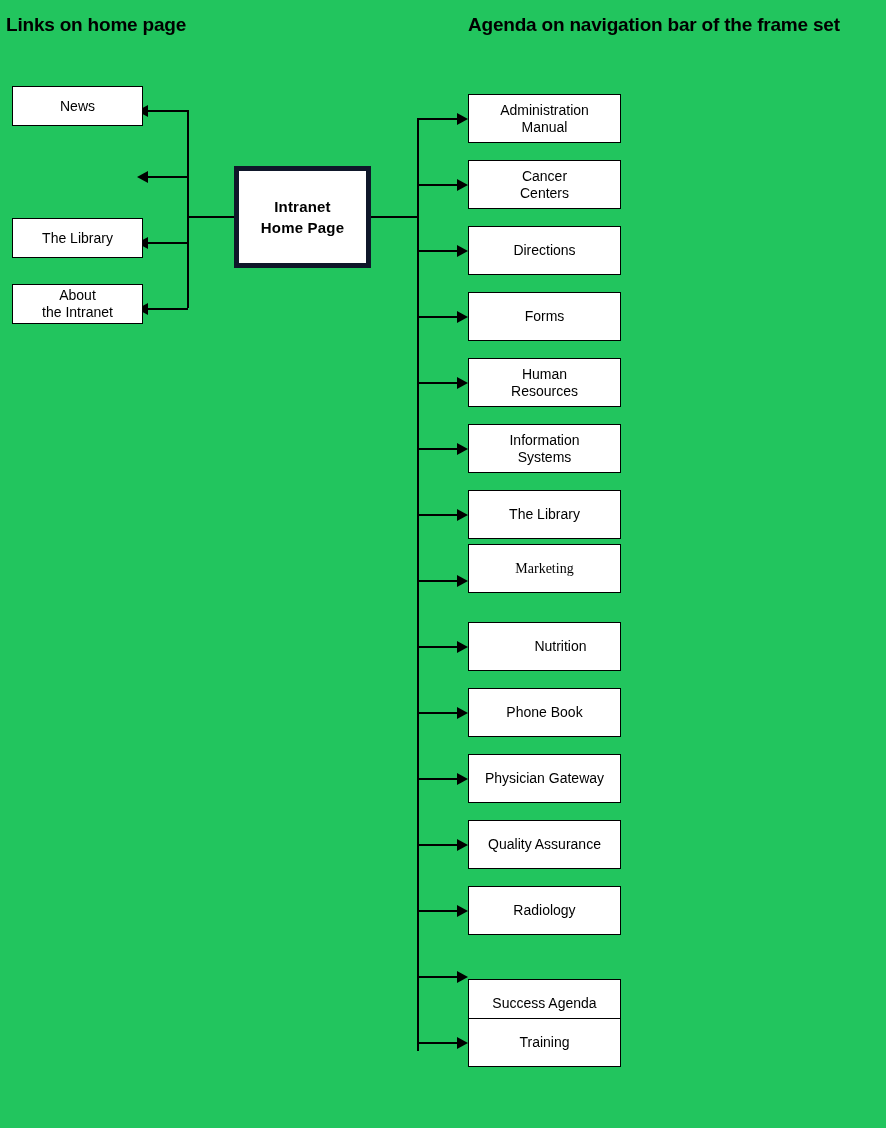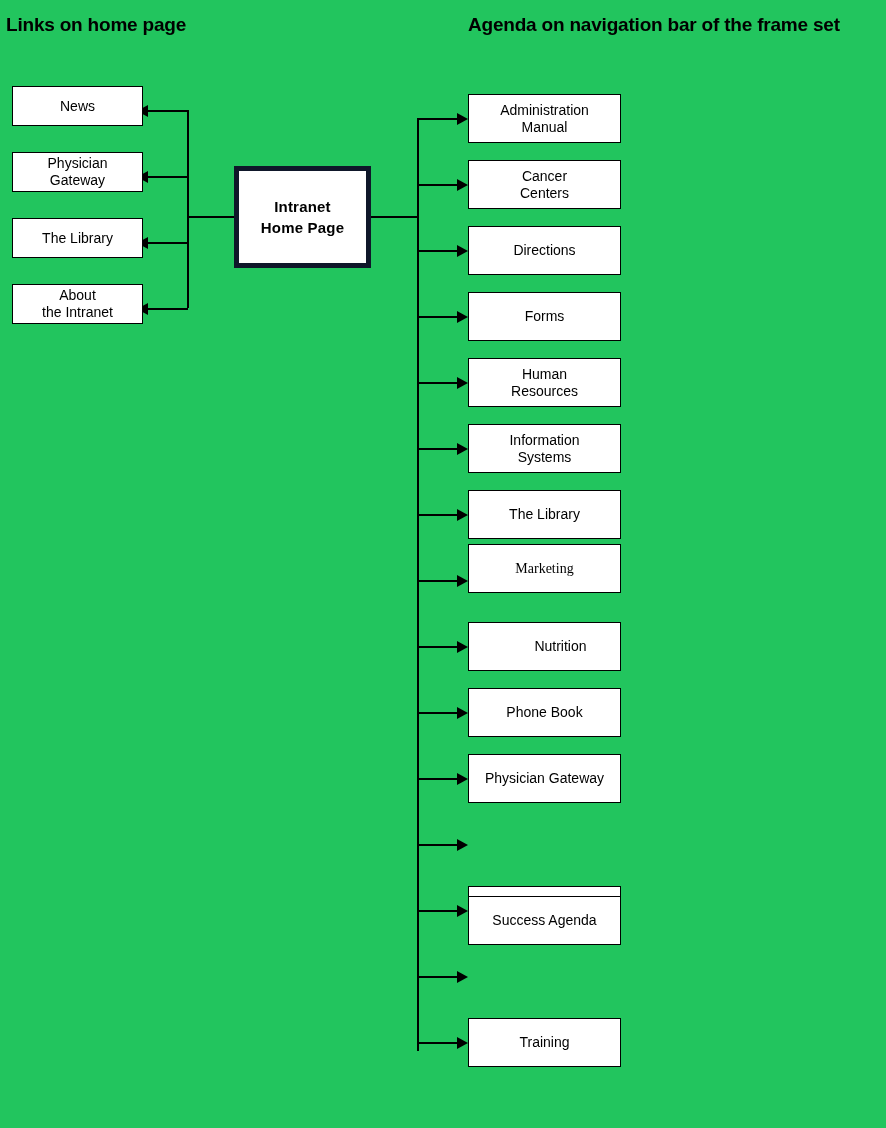--- a/index.html
+++ b/index.html
@@ -151,22 +151,20 @@
   <div class="hline" style="left:418px; top:910px; width:40px;"></div>
   <div class="arrow-right" style="left:457px; top:905px;"></div>
 
   <div class="hline" style="left:418px; top:976px; width:40px;"></div>
   <div class="arrow-right" style="left:457px; top:971px;"></div>
 
   <div class="hline" style="left:418px; top:1042px; width:40px;"></div>
   <div class="arrow-right" style="left:457px; top:1037px;"></div>
 
   <div class="node left-node" style="top:86px;">News</div>
-  <div class="node left-node" style="top:152px;">Physician
-Gateway</div>
   <div class="node left-node" style="top:218px;">The Library</div>
   <div class="node left-node" style="top:284px;">About
 the Intranet</div>
 
   <div class="node center-node">Intranet
 Home Page</div>
 
   <div class="node right-node" style="top:94px;">Administration
 Manual</div>
   <div class="node right-node" style="top:160px;">Cancer
@@ -175,17 +173,18 @@
   <div class="node right-node" style="top:292px;">Forms</div>
   <div class="node right-node" style="top:358px;">Human
 Resources</div>
   <div class="node right-node" style="top:424px;">Information
 Systems</div>
   <div class="node right-node" style="top:490px;">The Library</div>
   <div class="node right-node" style="top:544px;font-family:Liberation Serif, serif;">Marketing</div>
   <div class="node right-node" style="top:622px;padding-left:32px;">Nutrition</div>
   <div class="node right-node" style="top:688px;">Phone Book</div>
   <div class="node right-node" style="top:754px;">Physician Gateway</div>
+  <div class="node right-node" style="top:820px;">Quality Assurance</div>
   <div class="node right-node" style="top:886px;">Radiology</div>
-  <div class="node right-node" style="top:896px;">Success Agenda</div>
+  <div class="node right-node" style="top:979px;">Success Agenda</div>
   <div class="node right-node" style="top:1018px;">Training</div>
 
 </div>
 
 </body></html>

